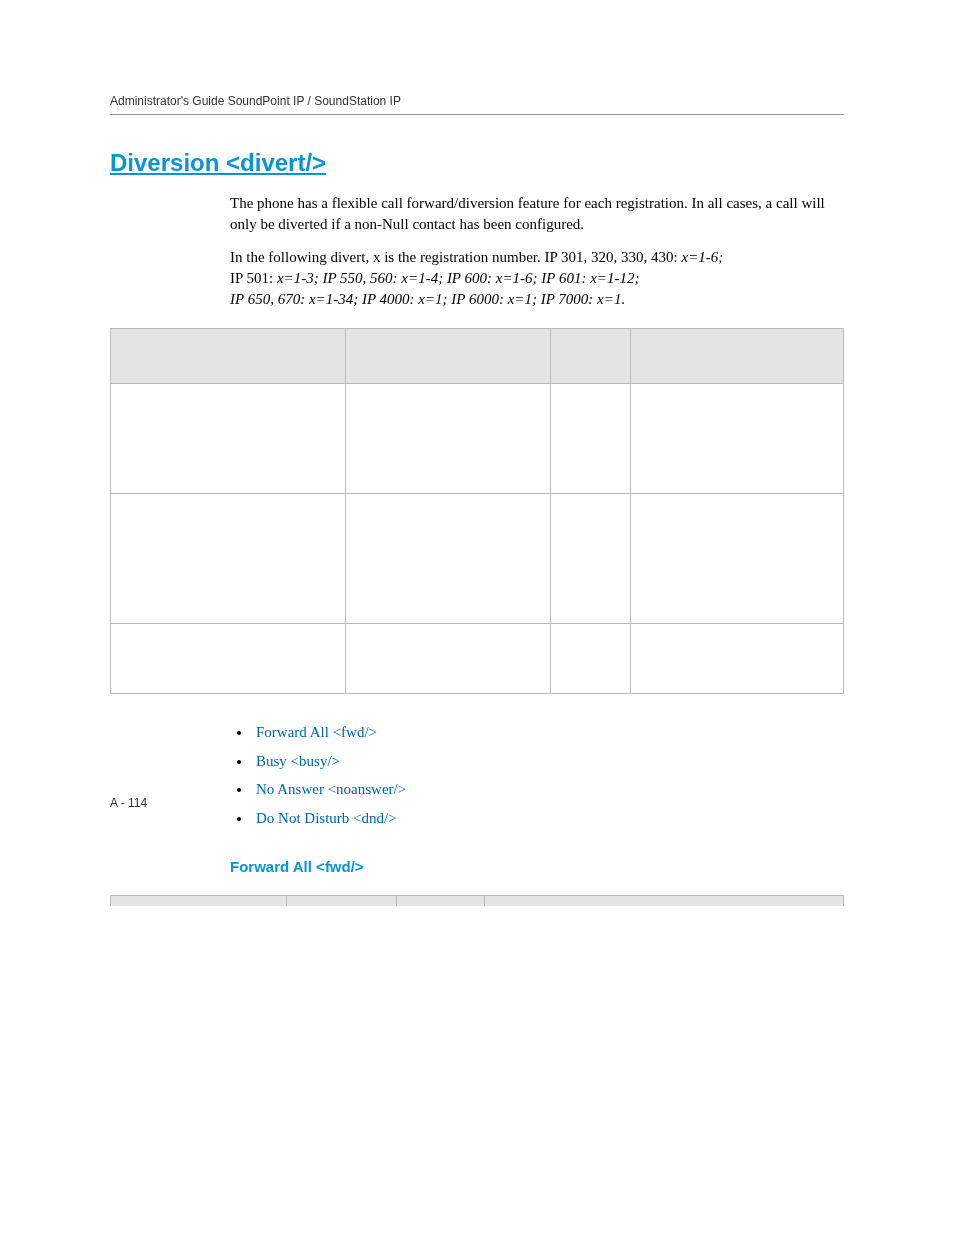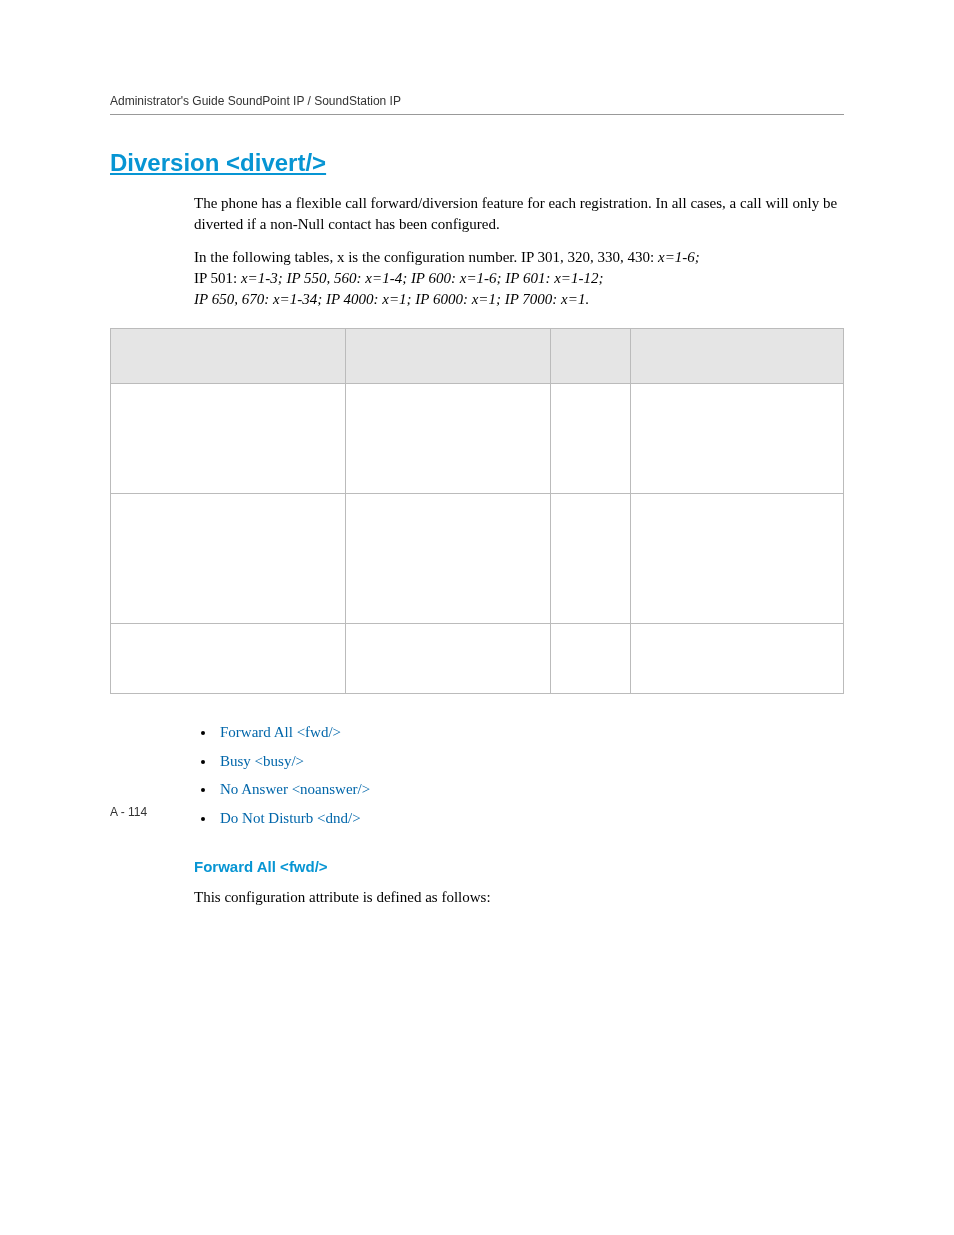--- a/index.html
+++ b/index.html
@@ -26,21 +26,21 @@
   }
   h1.section-title {
     font-family: "Helvetica Neue", Helvetica, Arial, sans-serif;
     font-weight: 700;
     font-size: 24px;
     color: #0795d3;
     margin: 0 0 16px 0;
     text-decoration: underline;
   }
   .body-block {
-    margin-left: 84px;
+    margin-left: 120px;
     font-size: 15px;
     line-height: 1.4;
     color: #000;
   }
   .body-block p { margin: 0 0 12px 0; }
   .italic-x { font-style: italic; }
   table.attr-table {
     border-collapse: collapse;
     width: 100%;
     margin-top: 18px;
@@ -73,21 +73,21 @@
   h3.sub-title {
     font-family: "Helvetica Neue", Helvetica, Arial, sans-serif;
     font-weight: 700;
     font-size: 15px;
     color: #0795d3;
     margin: 24px 0 10px 0;
   }
   .footer-pg {
     position: absolute;
     left: 110px;
-    bottom: 87px;
+    bottom: 96px;
     font-family: "Helvetica Neue", Helvetica, Arial, sans-serif;
     font-size: 12px;
     color: #333;
   }
   
   .t1 col.c1 { width: 32%; }
   .t1 col.c2 { width: 28%; }
   .t1 col.c3 { width: 11%; }
   .t1 col.c4 { width: 29%; }
   
@@ -101,21 +101,21 @@
 
 <div class="page">
 
   <div class="running-head">Administrator's Guide SoundPoint IP / SoundStation IP</div>
 
   <h1 class="section-title">Diversion &lt;divert/&gt;</h1>
 
   <div class="body-block">
     <p>The phone has a flexible call forward/diversion feature for each registration. In all cases, a call will only be diverted if a non-Null contact has been configured.</p>
     <p>
-      <span>In the following tables, x is the configuration number. IP 301, 320, 330, 430: </span><span class="italic-x">x=1-6;</span><br>
+      <span>In the following divert, x is the registration number. IP 301, 320, 330, 430: </span><span class="italic-x">x=1-6;</span><br>
       <span>IP 501: </span><span class="italic-x">x=1-3; IP 550, 560: x=1-4; IP 600: x=1-6; IP 601: x=1-12;</span><br>
       <span class="italic-x">IP 650, 670: x=1-34; IP 4000: x=1; IP 6000: x=1; IP 7000: x=1.</span>
     </p>
   </div>
 
   <table class="attr-table t1">
     <colgroup>
         <col class="c1">
         <col class="c2">
         <col class="c3">
@@ -153,21 +153,20 @@
 
   <div class="body-block">
     <ul class="links">
       <li><a href="#">Forward All &lt;fwd/&gt;</a></li>
       <li><a href="#">Busy &lt;busy/&gt;</a></li>
       <li><a href="#">No Answer &lt;noanswer/&gt;</a></li>
       <li><a href="#">Do Not Disturb &lt;dnd/&gt;</a></li>
     </ul>
 
     <h3 class="sub-title">Forward All &lt;fwd/&gt;</h3>
-    <p>This configuration attribute is defined as follows:</p>
   </div>
 
   <table class="attr-table t2">
     <colgroup>
         <col class="c1">
         <col class="c2">
         <col class="c3">
         <col class="c4">
       </colgroup>
     <thead>

